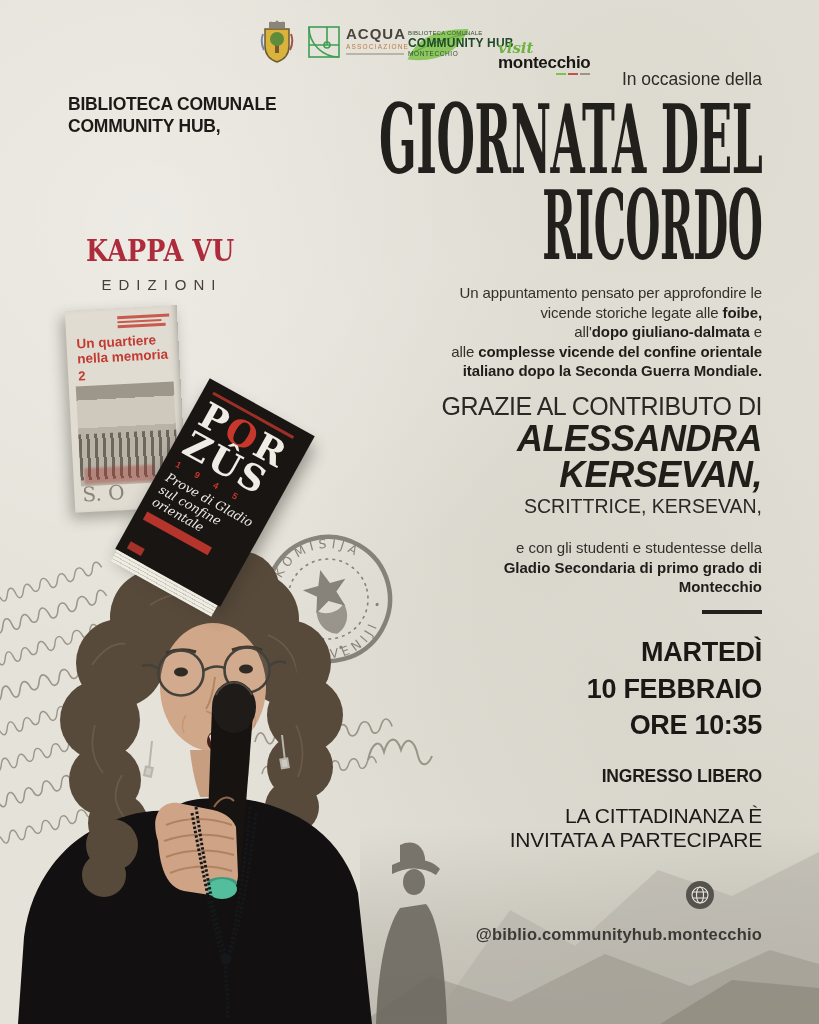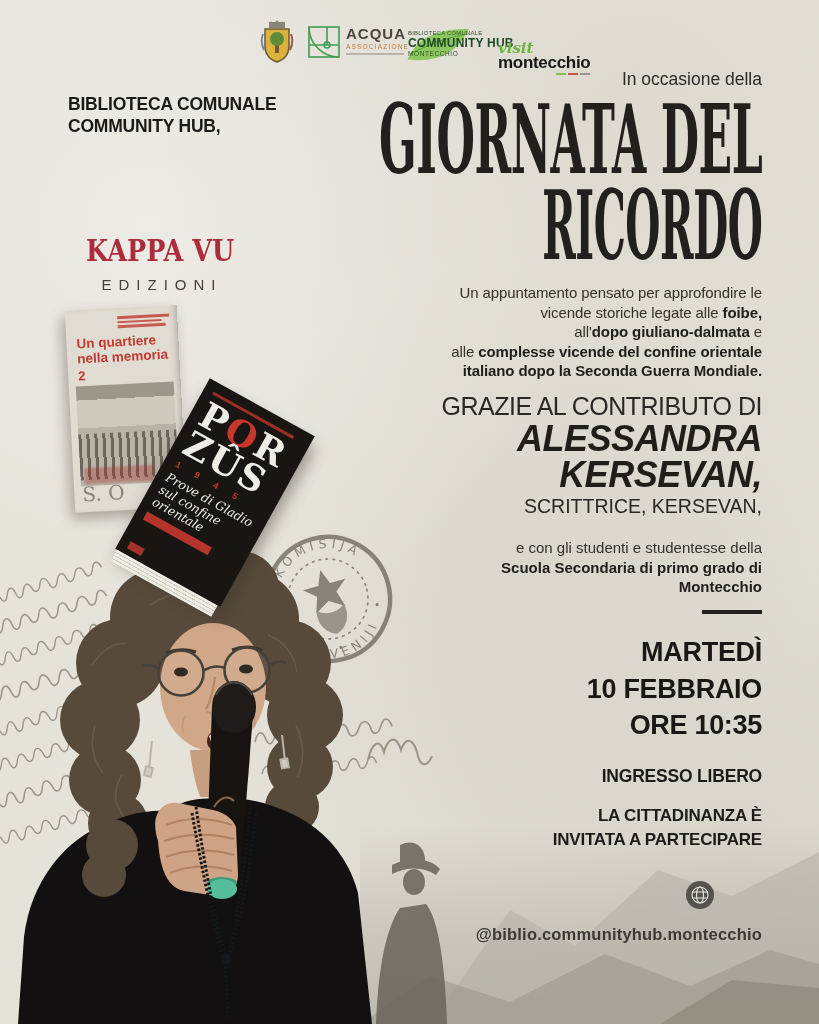--- a/index.html
+++ b/index.html
@@ -70,21 +70,21 @@
   .desc .b{font-weight:bold;color:#201e19;}
   .credits{right:57px;top:391px;width:420px;}
   .cr-intro{font-size:25px;color:#2a2824;letter-spacing:-.5px;line-height:30px;}
   .cr-name{font-size:36px;font-weight:bold;font-style:italic;color:#201e19;letter-spacing:-.5px;line-height:36px;}
   .cr-role{font-size:19.5px;color:#2a2824;line-height:26px;}
   .students{right:57px;top:538px;width:380px;font-size:15px;line-height:19.5px;color:#33312c;}
   .students .b{font-weight:bold;color:#1f1d19;}
   .divider{right:57px;top:610px;width:60px;height:4px;background:#23211d;}
   .schedule{right:57px;top:634px;font-size:27px;font-weight:bold;color:#191815;line-height:36.5px;letter-spacing:-.3px;}
   .admission{right:57px;top:766px;font-size:17.5px;font-weight:bold;color:#1d1b17;letter-spacing:-.2px;text-align:right;}
-  .invite{right:57px;top:804px;font-size:17px;font-weight:bold;color:#1d1b17;line-height:23.5px;letter-spacing:-.2px;}
+  .invite{right:57px;top:804px;font-size:21px;font-weight:normal;color:#1d1b17;line-height:23.5px;letter-spacing:-.2px;}
   .globe{left:686px;top:881px;width:28px;height:28px;}
   .social{right:57px;top:925px;font-size:16.5px;font-weight:bold;color:#3b3934;letter-spacing:.2px;}
 </style>
 </head>
 <body>
 
 <div class="poster">
 
   <svg class="abs" style="left:0;top:560px" width="460" height="330" viewBox="0 0 460 330" fill="none">
     <defs>
@@ -337,21 +337,21 @@
 italiano dopo la Seconda Guerra Mondiale.</span></div>
 
   <div class="abs credits rt">
     <div class="cr-intro">GRAZIE AL CONTRIBUTO DI</div>
     <div class="cr-name">ALESSANDRA KERSEVAN,</div>
     <div class="cr-role">SCRITTRICE, KERSEVAN,</div>
   </div>
 
   <div class="abs students rt">
     <div>e con gli studenti e studentesse della</div>
-    <div class="b">Scuola Secondaria di primo grado di</div>
+    <div class="b">Gladio Secondaria di primo grado di</div>
     <div class="b">Montecchio</div>
   </div>
 
   <div class="abs divider"></div>
 
   <div class="abs schedule rt">
     <div>MARTEDÌ</div>
     <div>10 FEBBRAIO</div>
     <div>ORE 10:35</div>
   </div>

